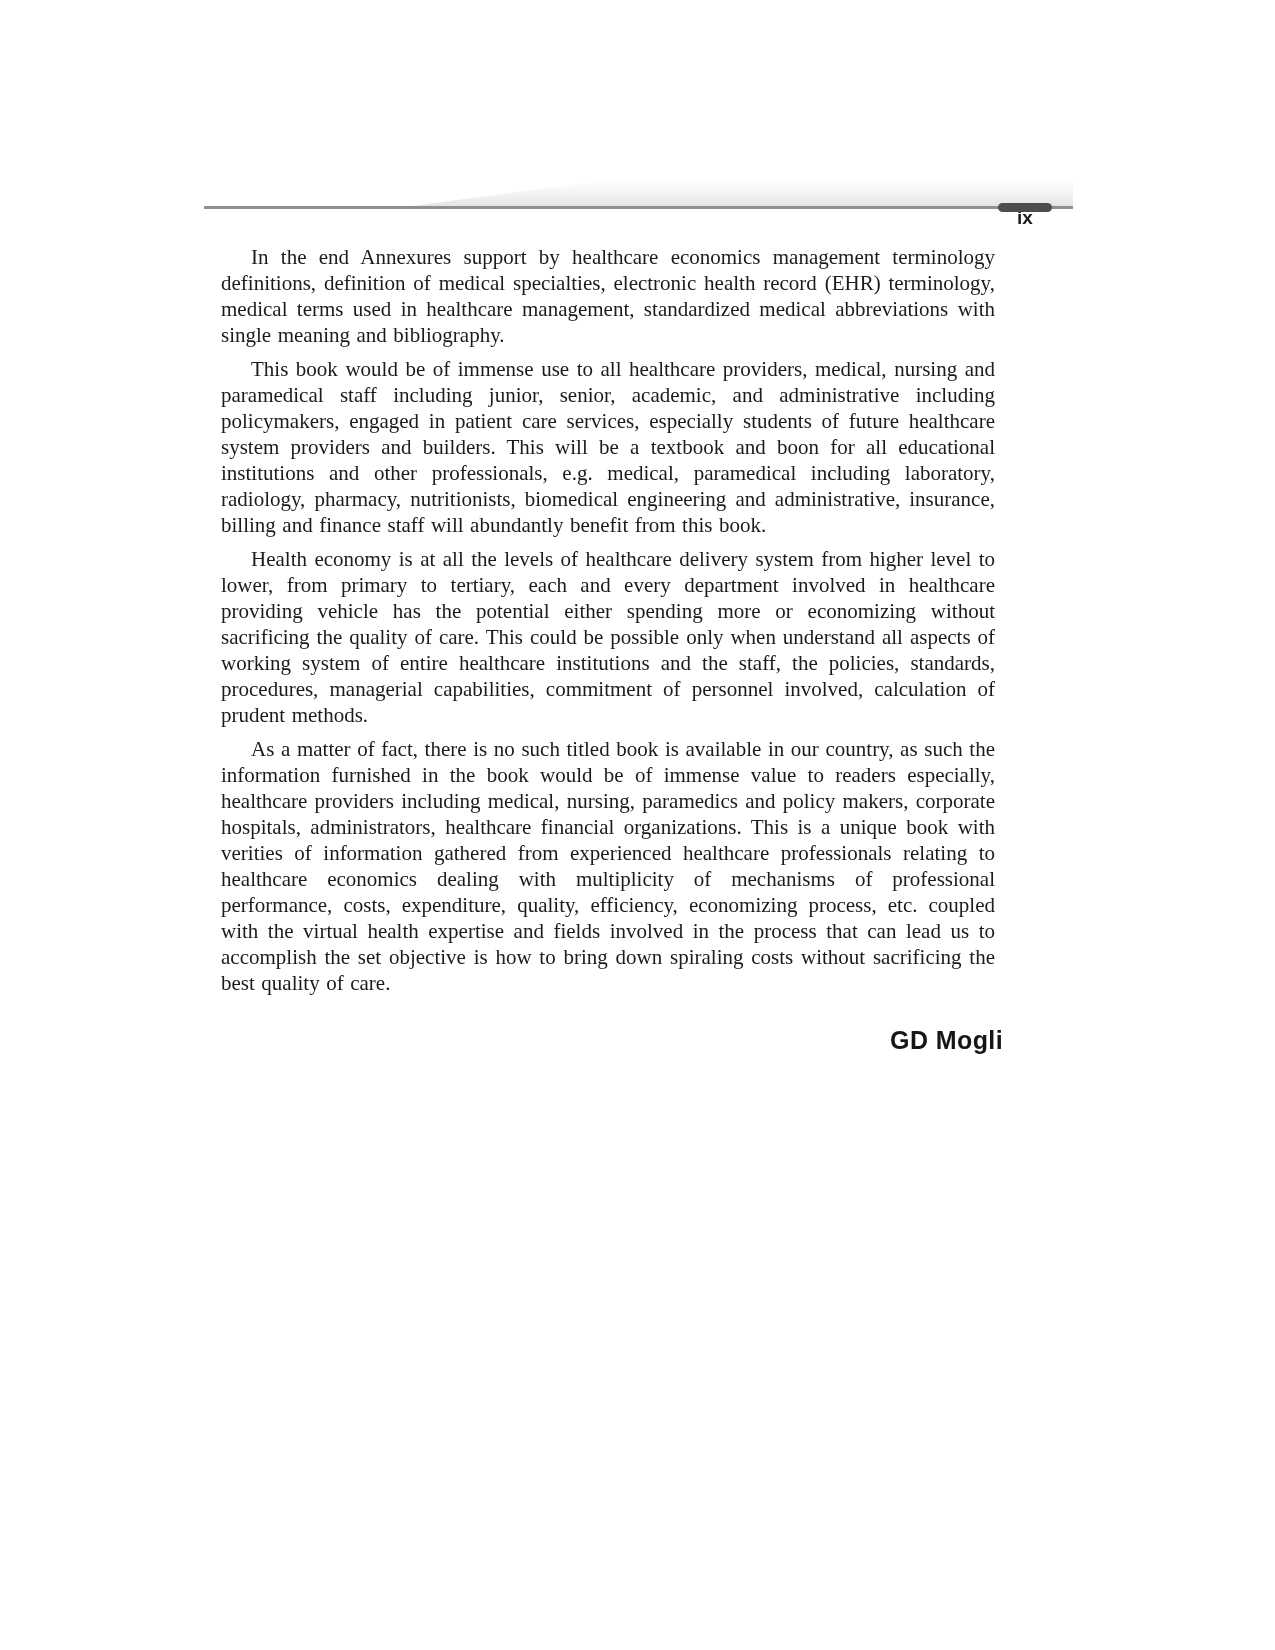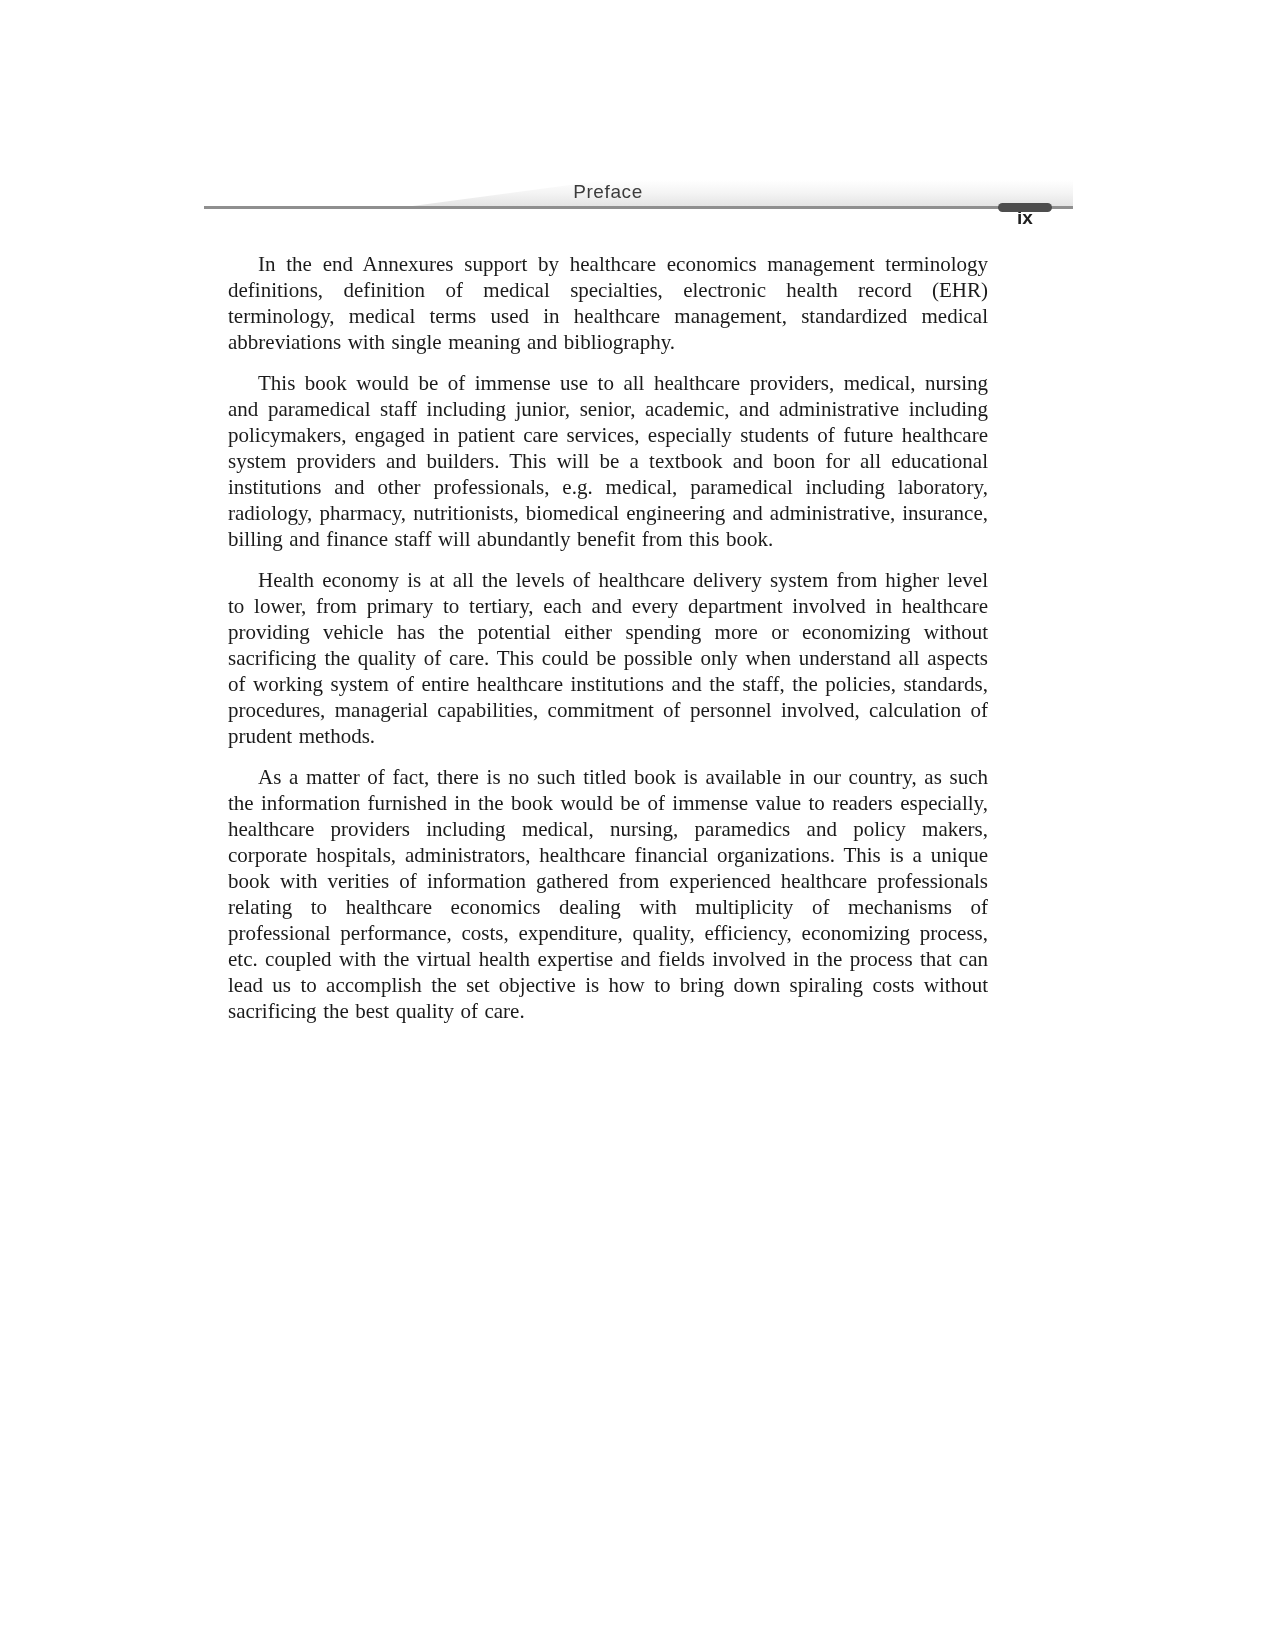--- a/index.html
+++ b/index.html
@@ -59,21 +59,21 @@
     position:absolute;
     left:213px; top:236px;
     width:790px;
     text-align:justify;
     font-size:21px;
     line-height:26px;
     word-spacing:0.06em;
     color:#1b1b1b;
   }
   .content p{
-    margin:15px;
+    margin:8px;
     text-indent:30px;
   }
   
   .signature{
     position:absolute;
     left:213px; top:1026px;
     width:790px;
     text-align:right;
     font-family:"Liberation Sans", sans-serif;
     font-size:25px;
@@ -81,26 +81,26 @@
     letter-spacing:0.4px;
     color:#161616;
   }
 </style>
 </head>
 <body>
 
 <div class="page">
 
   <div class="header-band"></div>
-  <div class="header-title">Preface</div>
   <div class="page-number">ix</div>
   <div class="header-rule"></div>
   <div class="header-rule-accent"></div>
 
   <div class="content">
     <p>In the end Annexures support by healthcare economics management terminology definitions, definition of medical specialties, electronic health record (EHR) terminology, medical terms used in healthcare management, standardized medical abbreviations with single meaning and bibliography.</p>
     <p>This book would be of immense use to all healthcare providers, medical, nursing and paramedical staff including junior, senior, academic, and administrative including policymakers, engaged in patient care services, especially students of future healthcare system providers and builders. This will be a textbook and boon for all educational institutions and other professionals, e.g. medical, paramedical including laboratory, radiology, pharmacy, nutritionists, biomedical engineering and administrative, insurance, billing and finance staff will abundantly benefit from this book.</p>
     <p>Health economy is at all the levels of healthcare delivery system from higher level to lower, from primary to tertiary, each and every department involved in healthcare providing vehicle has the potential either spending more or economizing without sacrificing the quality of care. This could be possible only when understand all aspects of working system of entire healthcare institutions and the staff, the policies, standards, procedures, managerial capabilities, commitment of personnel involved, calculation of prudent methods.</p>
     <p>As a matter of fact, there is no such titled book is available in our country, as such the information furnished in the book would be of immense value to readers especially, healthcare providers including medical, nursing, paramedics and policy makers, corporate hospitals, administrators, healthcare financial organizations. This is a unique book with verities of information gathered from experienced healthcare professionals relating to healthcare economics dealing with multiplicity of mechanisms of professional performance, costs, expenditure, quality, efficiency, economizing process, etc. coupled with the virtual health expertise and fields involved in the process that can lead us to accomplish the set objective is how to bring down spiraling costs without sacrificing the best quality of care.</p>
   </div>
 
+  <div class="signature">GD Mogli</div>
 
 </div>
 
 </body></html>

